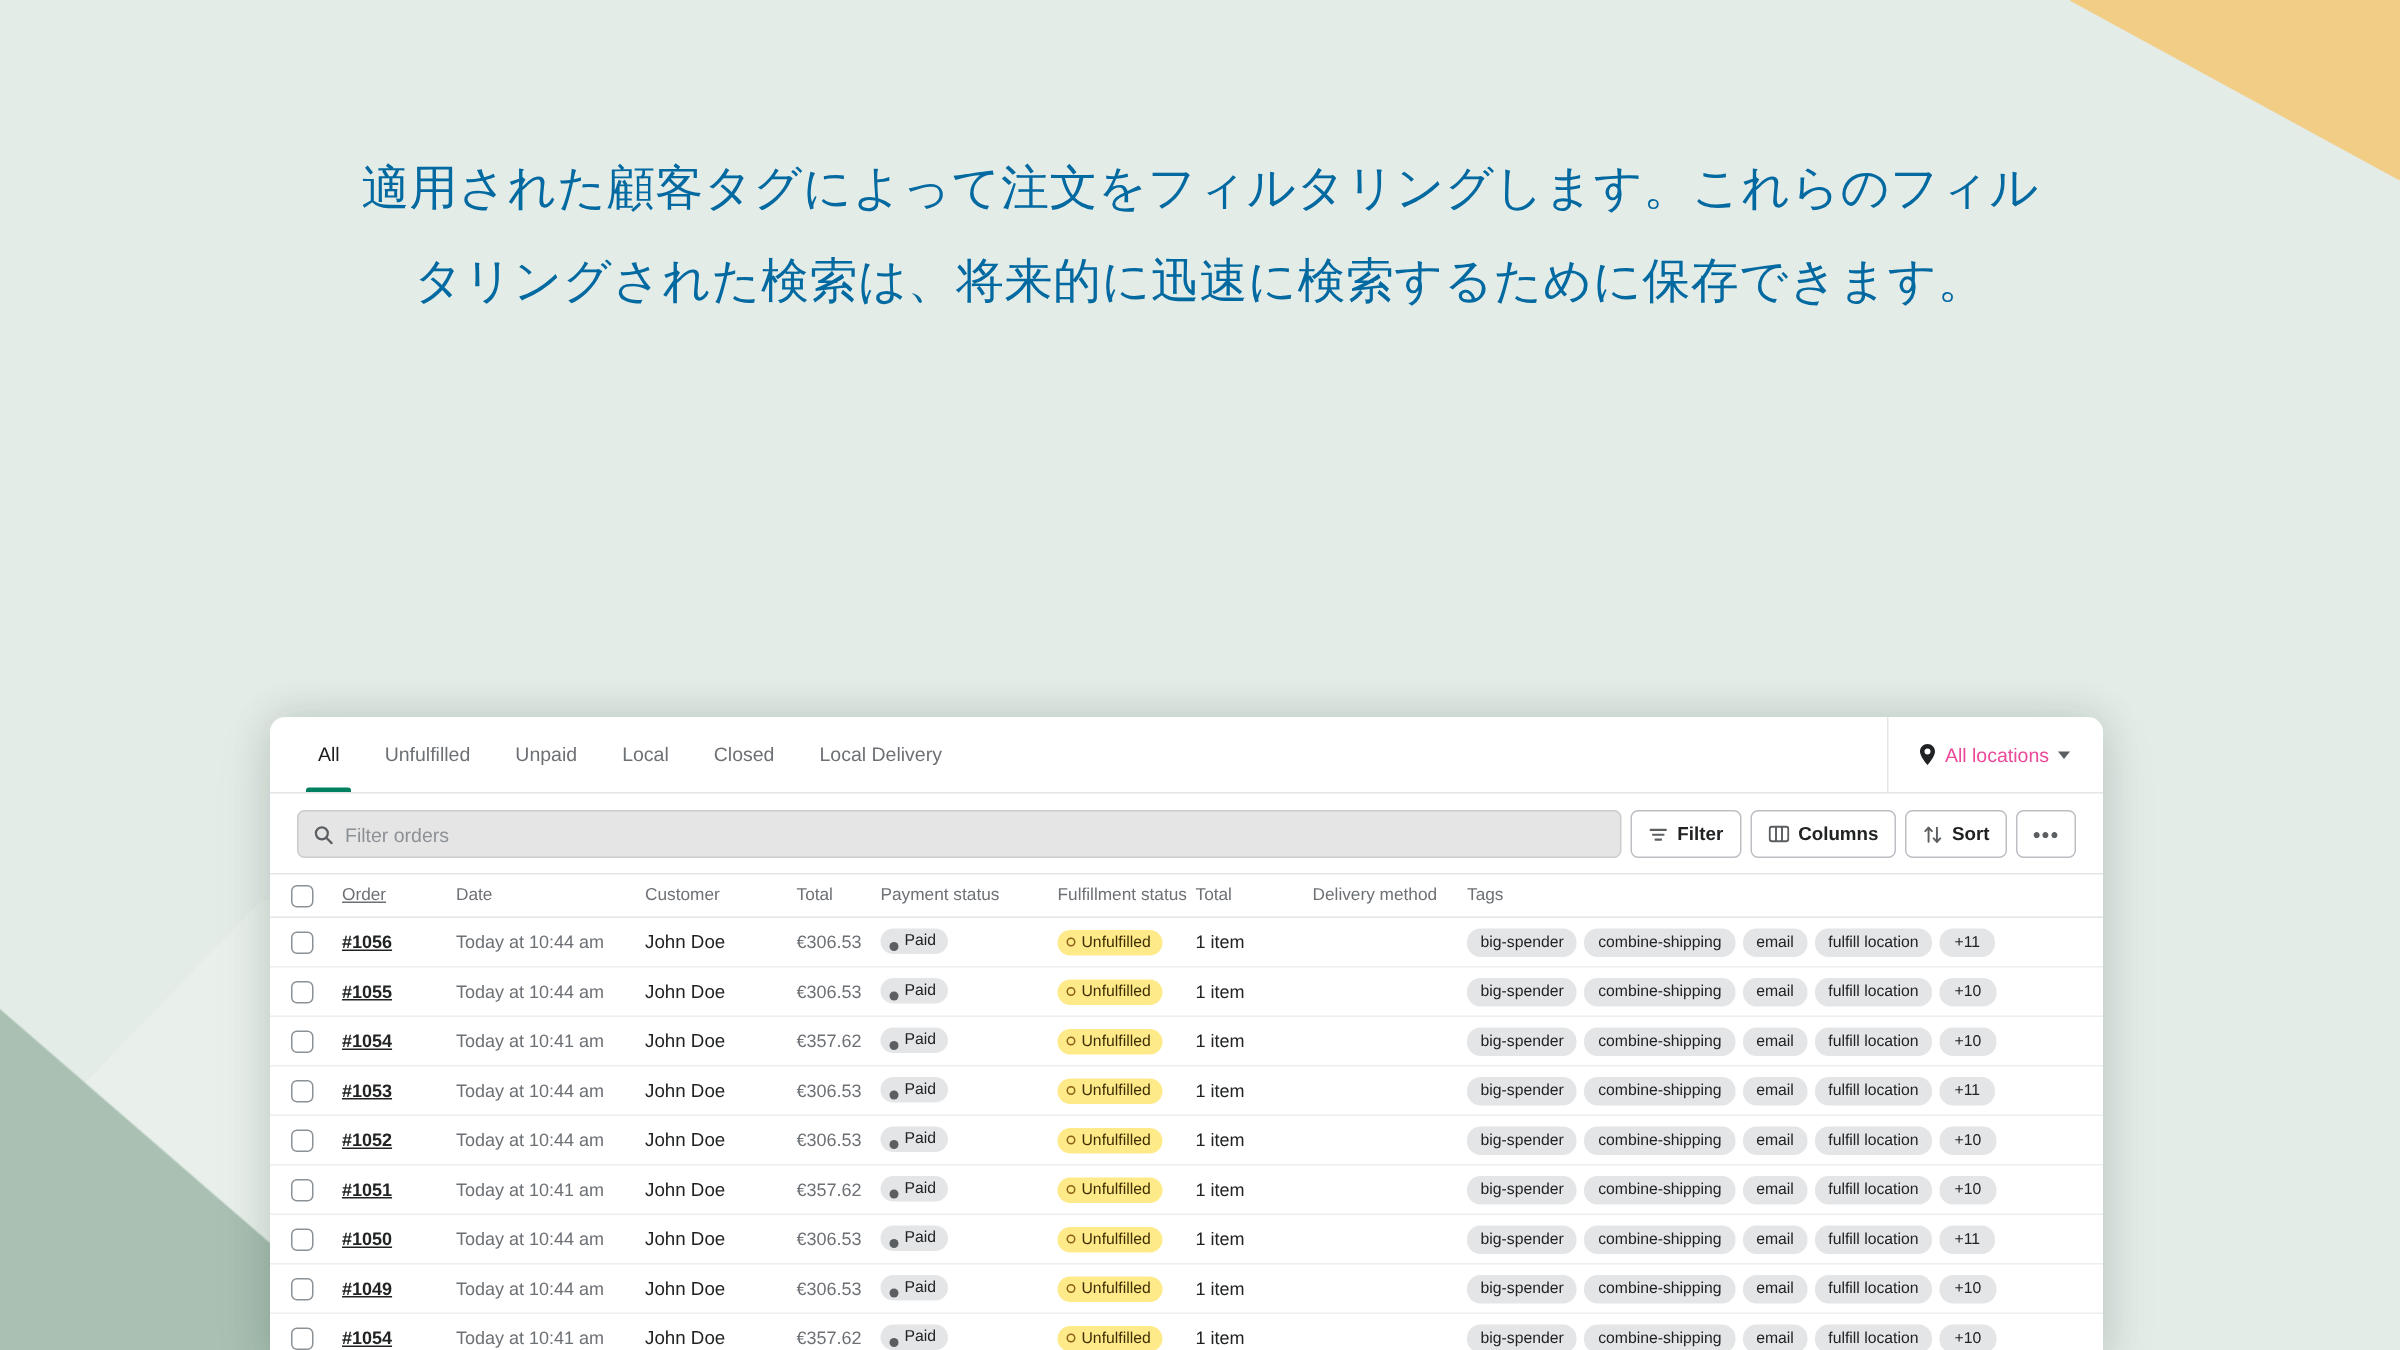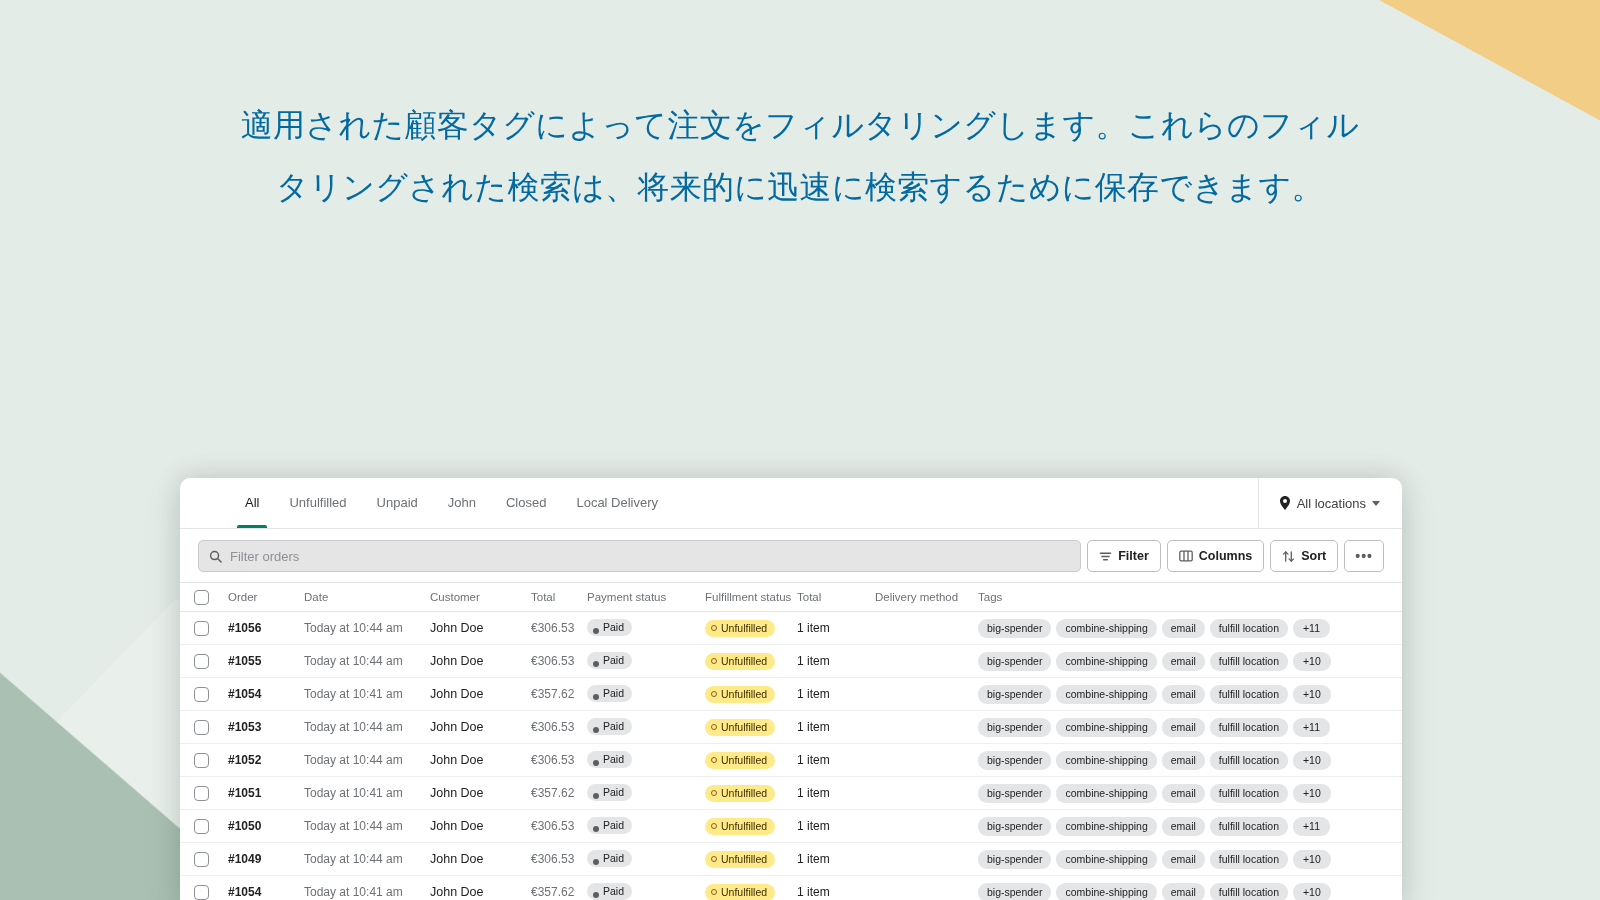--- a/index.html
+++ b/index.html
@@ -89,21 +89,20 @@
     align-items: stretch;
     height: 56px;
     border-bottom: 1px solid #e3e5e7;
   }
   .tabs {
     display: flex;
     align-items: center;
     flex: 1;
     padding-left: 20px;
     gap: 6px;
-    margin-left: 33px;
   }
   .tab {
     position: relative;
     font-size: 13px;
     color: #6d7175;
     padding: 17px 12px 18px;
     cursor: pointer;
     white-space: nowrap;
   }
   .tab.active { color: #1a1c1d; font-weight: 400; }
@@ -115,21 +114,21 @@
     background: #008060;
     border-radius: 2px 2px 0 0;
   }
   .locations {
     display: flex;
     align-items: center;
     gap: 6px;
     padding: 0 22px 0 20px;
     border-left: 1px solid #e3e5e7;
     font-size: 13px;
-    color: #404040;
+    color: #ec4899;
     cursor: pointer;
   }
   .locations .pin { width: 12px; height: 14px; display:block; }
   .caret {
     width: 0; height: 0;
     border-left: 4px solid transparent;
     border-right: 4px solid transparent;
     border-top: 5px solid #5c5f62;
     display: block;
   }
@@ -201,21 +200,21 @@
   }
   .cb {
     width: 15px; height: 15px;
     border: 1.6px solid #8c9196;
     border-radius: 4px;
     background: #fff;
     flex: none;
     cursor: pointer;
   }
   .c-check { width: 34px; flex: none; display: flex; align-items: center; }
-  .c-order { width: 76px; flex: none; }
+  .c-order { width: 76px; flex: none; text-decoration: underline; }
   .c-date  { width: 126px; flex: none; }
   .c-cust  { width: 101px; flex: none; }
   .c-total { width: 56px; flex: none; }
   .c-pay   { width: 118px; flex: none; }
   .c-ful   { width: 92px; flex: none; }
   .c-items { width: 78px; flex: none; }
   .c-deliv { width: 103px; flex: none; }
   .c-tags  { flex: 1; display: flex; align-items: center; gap: 5px; }
 
   .thead div { font-size: 11.5px; color: #6d7175; }
@@ -271,21 +270,21 @@
   <div class="hero-sub">適用された顧客タグによって注文をフィルタリングします。これらのフィルタリングされた検索は、将来的に迅速に検索するために保存できます。</div>
 </div>
 
 <div class="app-window">
 
   <div class="tabs-row">
     <div class="tabs">
         <div class="tab active"><span>All</span></div>
         <div class="tab"><span>Unfulfilled</span></div>
         <div class="tab"><span>Unpaid</span></div>
-        <div class="tab"><span>John</span></div>
+        <div class="tab"><span>Local</span></div>
         <div class="tab"><span>Closed</span></div>
         <div class="tab"><span>Local Delivery</span></div>
       </div>
     <div class="locations">
       <svg class="pin" viewBox="0 0 12 14" fill="#202223">
         <path d="M6 0C3.24 0 1 2.24 1 5c0 3.5 5 9 5 9s5-5.5 5-9c0-2.76-2.24-5-5-5zm0 7a2 2 0 110-4 2 2 0 010 4z"></path>
       </svg>
       <span>All locations</span>
       <span class="caret"></span>
     </div>

